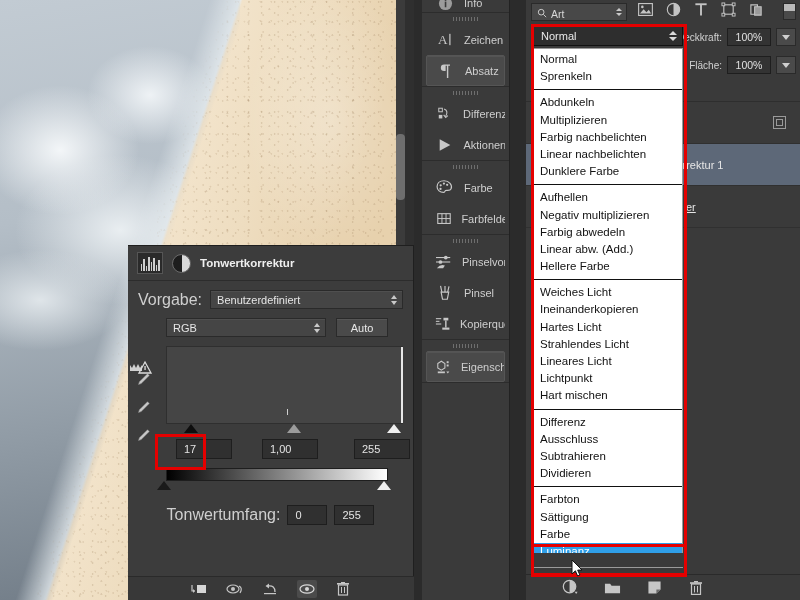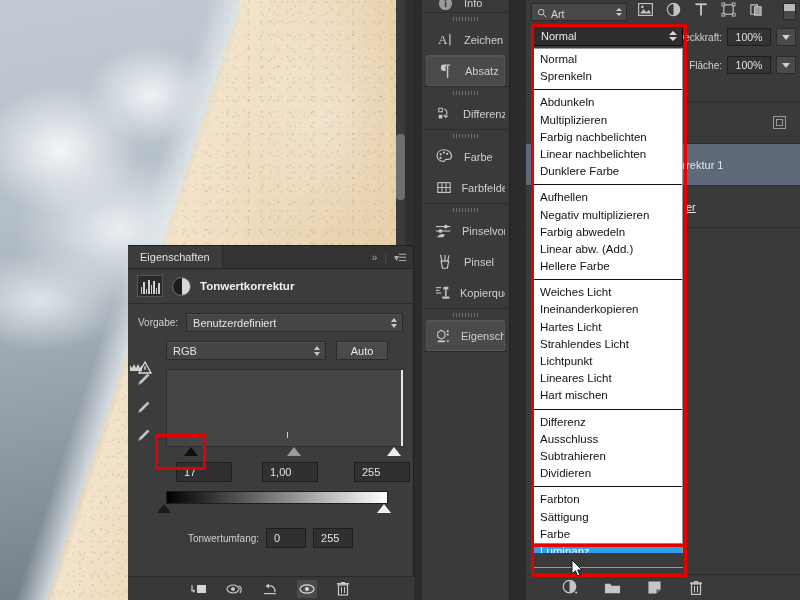--- a/index.html
+++ b/index.html
@@ -97,21 +97,21 @@
   .hist-icon i { display: block; width: 1.5px; background: #cfcfcf; }
   .circ-icon {
     width: 19px; height: 19px; border-radius: 50%;
     background: linear-gradient(90deg, #1d1d1d 50%, #d8d8d8 50%);
     border: 1px solid #6a6a6a;
   }
   .props-title { font-size: 11.5px; color: #efefef; font-weight: bold; }
 
   .props-body { padding: 9px 10px 0 10px; }
   .row { display: flex; align-items: center; margin-bottom: 9px; }
-  .lbl { color: #cfcfcf; font-size: 10px; }
+  .lbl { color: #cfcfcf; font-size: 16px; }
 
   .ps-select {
     position: relative; background: #454545; border: 1px solid #2a2a2a;
     color: #e6e6e6; font-size: 11px; height: 19px;
     display: flex; align-items: center; padding: 0 18px 0 6px;
     box-shadow: inset 0 1px 0 rgba(255,255,255,.06);
   }
   .ps-select .arrows {
     position: absolute; right: 5px; top: 50%; transform: translateY(-50%);
     display: flex; flex-direction: column; gap: 2px;
@@ -289,30 +289,20 @@
 <div id="root">
 
   <div class="canvas-area">
     <div class="photo"></div>
     <div class="canvas-scroll-track"></div>
     <div class="canvas-scroll-thumb"></div>
     <div class="canvas-divider"></div>
   </div>
 
   <div class="props-panel">
-    <div class="props-tabbar">
-      <div class="props-tab">
-        <span>Eigenschaften</span>
-      </div>
-      <div class="props-tabbar-right">
-        <span>»</span>
-        <span style="color:#5a5a5a;">|</span>
-        <span style="letter-spacing:-1px;">▾☰</span>
-      </div>
-    </div>
 
     <div class="props-head">
       <div class="hist-icon">
         <i style="height:7px"></i>
           <i style="height:12px"></i>
           <i style="height:5px"></i>
           <i style="height:14px"></i>
         <i style="height:9px"></i>
           <i style="height:13px"></i>
           <i style="height:6px"></i>
@@ -493,20 +483,28 @@
         <span class="ico">
           <svg viewBox="0 0 18 18" width="16" height="16">
             <rect x="2" y="2.5" width="4" height="4" fill="none" stroke="#c8c8c8" stroke-width="1.1"></rect>
             <rect x="2" y="10" width="4" height="4" fill="#c8c8c8"></rect>
             <path d="M8 3.5 Q13.5 5.5 9.5 12" stroke="#c8c8c8" stroke-width="1.2" fill="none"></path>
             <path d="M7.5 10 L9.8 13 L12.2 10.8" stroke="#c8c8c8" stroke-width="1.2" fill="none"></path>
           </svg>
         </span>
         <span class="nm">Differenz</span>
       </div>
+      <div class="pitem">
+        <span class="ico">
+          <svg viewBox="0 0 18 18" width="16" height="16">
+              <path d="M3 2.5 L15 9 L3 15.5 Z" fill="#c8c8c8"></path>
+            </svg>
+        </span>
+        <span class="nm">Aktionen</span>
+      </div>
     </div>
 
     <div class="pgroup">
       <div class="grip">
           <i></i>
         </div>
       <div class="pitem">
         <span class="ico">
           <svg viewBox="0 0 20 18" width="18" height="17">
             <path d="M9 1.5 C4 1.5 1.2 4.6 1.2 8.2 C1.2 12 4.6 14.5 8.2 14.5 C10 14.5 9.6 13 10.6 12.4 C12 11.6 15.5 13.4 16.8 10.4 C18.5 6.4 14.6 1.5 9 1.5 Z" fill="none" stroke="#c8c8c8" stroke-width="1.3"></path>
@@ -736,22 +734,22 @@
       <div class="bm-item">Farbig abwedeln</div>
       <div class="bm-item">Linear abw. (Add.)</div>
       <div class="bm-item">Hellere Farbe</div>
     </div>
     <div class="bm-sep"></div>
     <div>
       <div class="bm-item">Weiches Licht</div>
       <div class="bm-item">Ineinanderkopieren</div>
       <div class="bm-item">Hartes Licht</div>
       <div class="bm-item">Strahlendes Licht</div>
+      <div class="bm-item">Lineares Licht</div>
       <div class="bm-item">Lichtpunkt</div>
-      <div class="bm-item">Lineares Licht</div>
       <div class="bm-item">Hart mischen</div>
     </div>
     <div class="bm-sep"></div>
     <div>
       <div class="bm-item">Differenz</div>
       <div class="bm-item">Ausschluss</div>
       <div class="bm-item">Subtrahieren</div>
       <div class="bm-item">Dividieren</div>
     </div>
     <div class="bm-sep"></div>

